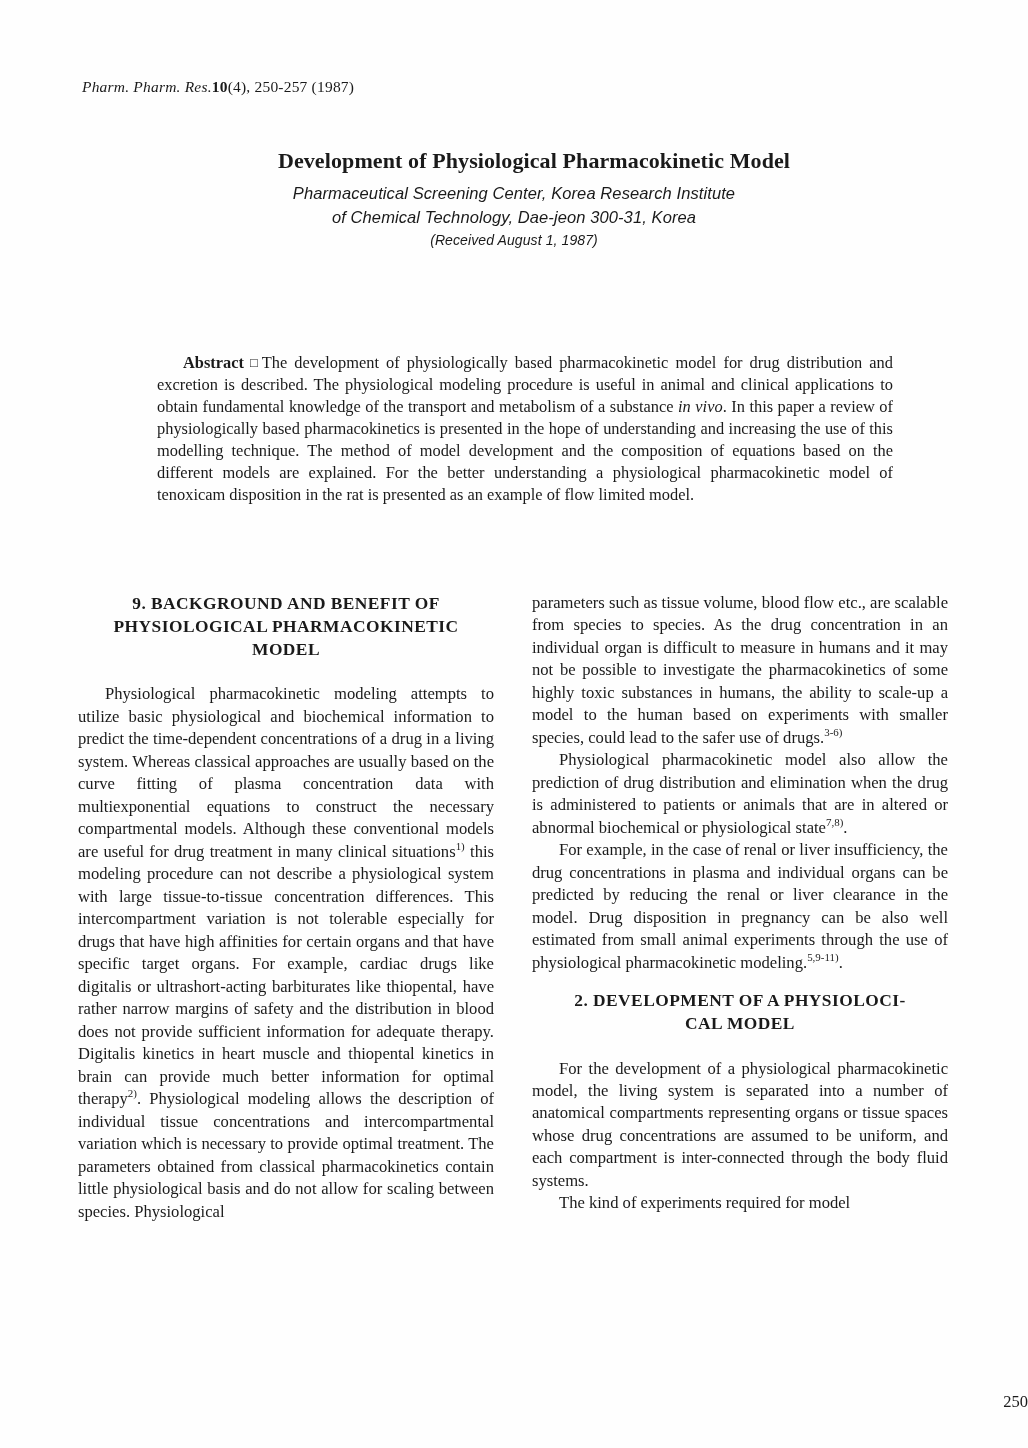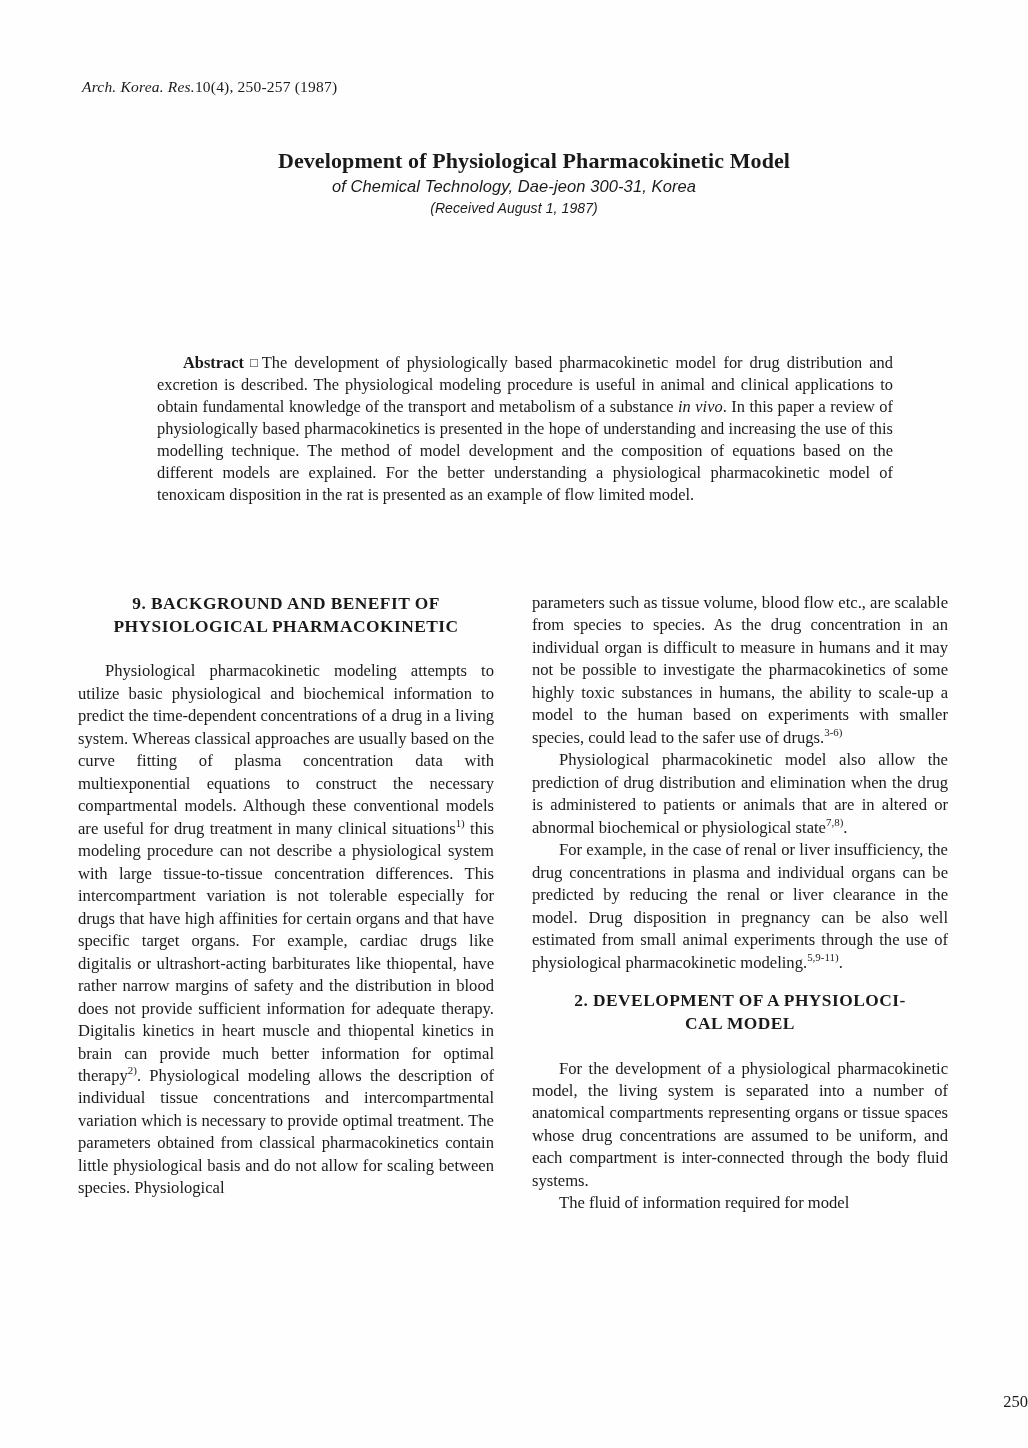--- a/index.html
+++ b/index.html
@@ -28,21 +28,21 @@
     position: absolute;
     left: 82px;
     top: 78px;
     font-size: 15.5px;
     font-style: italic;
     letter-spacing: 0.2px;
     white-space: nowrap;
   }
   .running-head .vol {
     font-style: normal;
-    font-weight: normal;
+    font-weight: bold;
   }
   .running-head .rest {
     font-style: normal;
   }
 
   
   .title-block {
     position: absolute;
     left: 0;
     right: 0;
@@ -154,48 +154,50 @@
     text-align: right;
     font-size: 16.5px;
   }
 </style>
 </head>
 <body>
 
 <div class="page">
 
   <div class="running-head">
-    <span>Arch. Korea. Res.</span><span class="vol">10</span><span class="rest">(4), 250-257 (1987)</span>
+    <span>Pharm. Pharm. Res.</span><span class="vol">10</span><span class="rest">(4), 250-257 (1987)</span>
   </div>
 
   <div class="title-block">
     <h1 class="article-title">Development of Physiological Pharmacokinetic Model</h1>
+    <div class="affiliation">Pharmaceutical Screening Center, Korea Research Institute</div>
     <div class="affiliation" style="margin-top:0">of Chemical Technology, Dae-jeon 300-31, Korea</div>
     <div class="received">(Received August 1, 1987)</div>
   </div>
 
   <div class="abstract">
     <span class="lead">Abstract</span><span class="box-glyph">□</span><span>The development of physiologically based pharmacokinetic model for drug distribution and excretion is described. The physiological modeling procedure is useful in animal and clinical applications to obtain fundamental knowledge of the transport and metabolism of a substance </span><em>in vivo</em><span>. In this paper a review of physiologically based pharmacokinetics is presented in the hope of understanding and increasing the use of this modelling technique. The method of model development and the composition of equations based on the different models are explained. For the better understanding a physiological pharmacokinetic model of tenoxicam disposition in the rat is presented as an example of flow limited model.</span>
   </div>
 
   <div class="col col-left">
     <div class="section-head">
       <div>9. BACKGROUND AND BENEFIT OF</div>
       <div>PHYSIOLOGICAL PHARMACOKINETIC</div>
+      <div>MODEL</div>
     </div>
     <p class="body-text first-after-head"><span>Physiological pharmacokinetic modeling attempts to utilize basic physiological and biochemical information to predict the time-dependent concentrations of a drug in a living system. Whereas classical approaches are usually based on the curve fitting of plasma concentration data with multiexponential equations to construct the necessary compartmental models. Although these conventional models are useful for drug treatment in many clinical situations</span><sup>1)</sup><span> this modeling procedure can not describe a physiological system with large tissue-to-tissue concentration differences. This intercompartment variation is not tolerable especially for drugs that have high affinities for certain organs and that have specific target organs. For example, cardiac drugs like digitalis or ultrashort-acting barbiturates like thiopental, have rather narrow margins of safety and the distribution in blood does not provide sufficient information for adequate therapy. Digitalis kinetics in heart muscle and thiopental kinetics in brain can provide much better information for optimal therapy</span><sup>2)</sup><span>. Physiological modeling allows the description of individual tissue concentrations and intercompartmental variation which is necessary to provide optimal treatment. The parameters obtained from classical pharmacokinetics contain little physiological basis and do not allow for scaling between species. Physiological</span></p>
   </div>
 
   <div class="col col-right">
     <p class="body-text" style="text-indent:0"><span>parameters such as tissue volume, blood flow etc., are scalable from species to species. As the drug concentration in an individual organ is difficult to measure in humans and it may not be possible to investigate the pharmacokinetics of some highly toxic substances in humans, the ability to scale-up a model to the human based on experiments with smaller species, could lead to the safer use of drugs.</span><sup>3-6)</sup></p>
     <p class="body-text tight"><span>Physiological pharmacokinetic model also allow the prediction of drug distribution and elimination when the drug is administered to patients or animals that are in altered or abnormal biochemical or physiological state</span><sup>7,8)</sup><span>.</span></p>
     <p class="body-text tight"><span>For example, in the case of renal or liver insufficiency, the drug concentrations in plasma and individual organs can be predicted by reducing the renal or liver clearance in the model. Drug disposition in pregnancy can be also well estimated from small animal experiments through the use of physiological pharmacokinetic modeling.</span><sup>5,9-11)</sup><span>.</span></p>
     <div class="section-head second">
       <div>2. DEVELOPMENT OF A PHYSIOLOCI-</div>
       <div>CAL MODEL</div>
     </div>
     <p class="body-text first-after-head">For the development of a physiological pharmacokinetic model, the living system is separated into a number of anatomical compartments representing organs or tissue spaces whose drug concentrations are assumed to be uniform, and each compartment is inter-connected through the body fluid systems.</p>
-    <p class="body-text tight">The fluid of information required for model</p>
+    <p class="body-text tight">The kind of experiments required for model</p>
   </div>
 
   <div class="folio">250</div>
 
 </div>
 
 </body></html>

